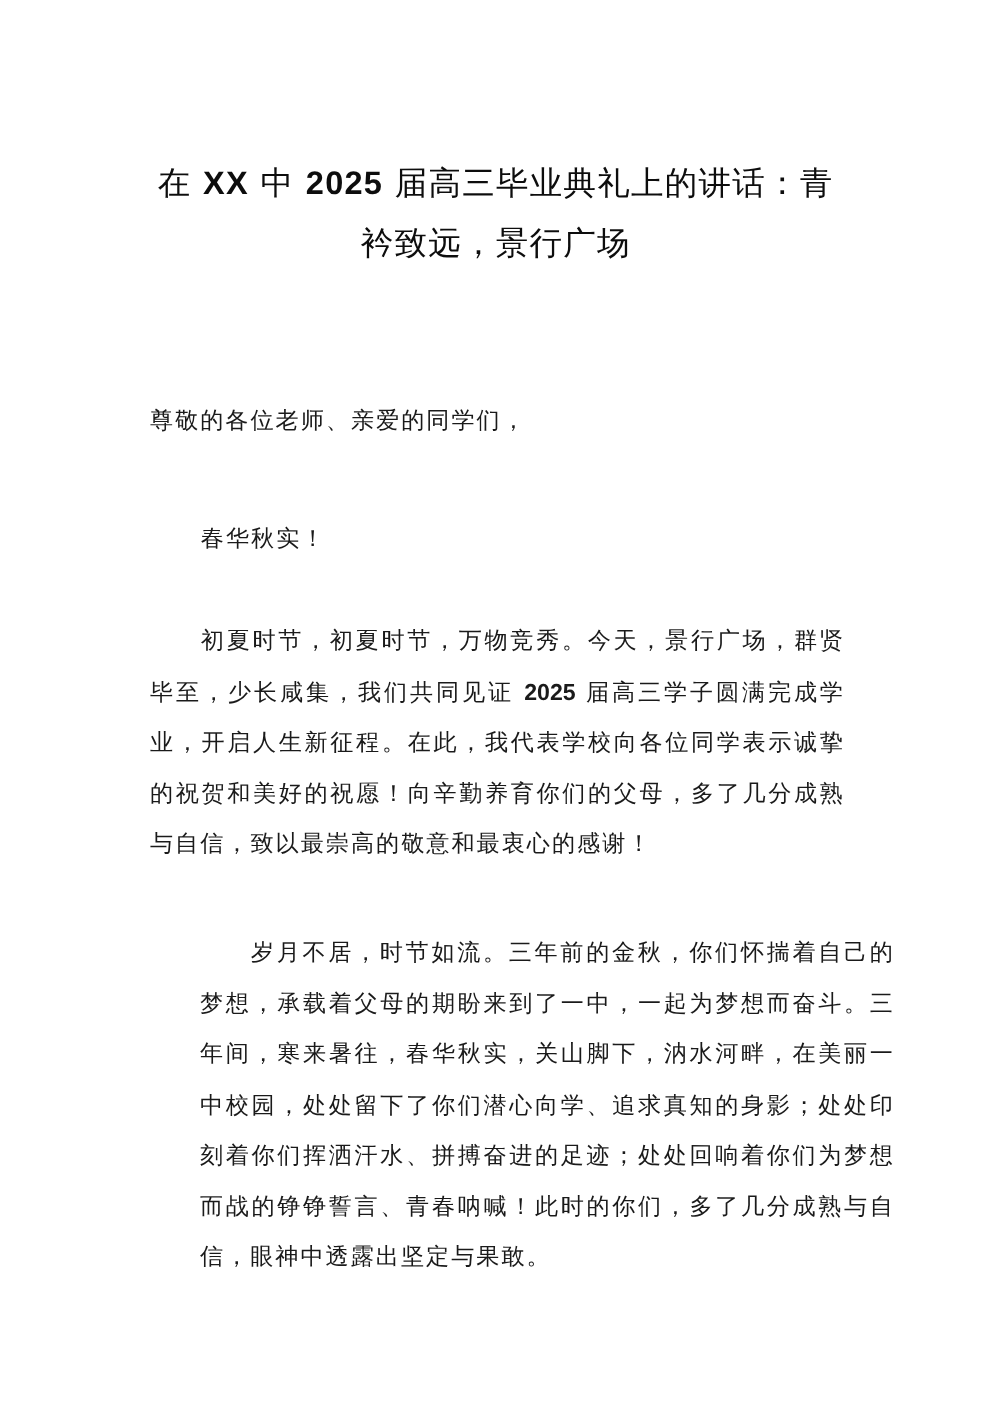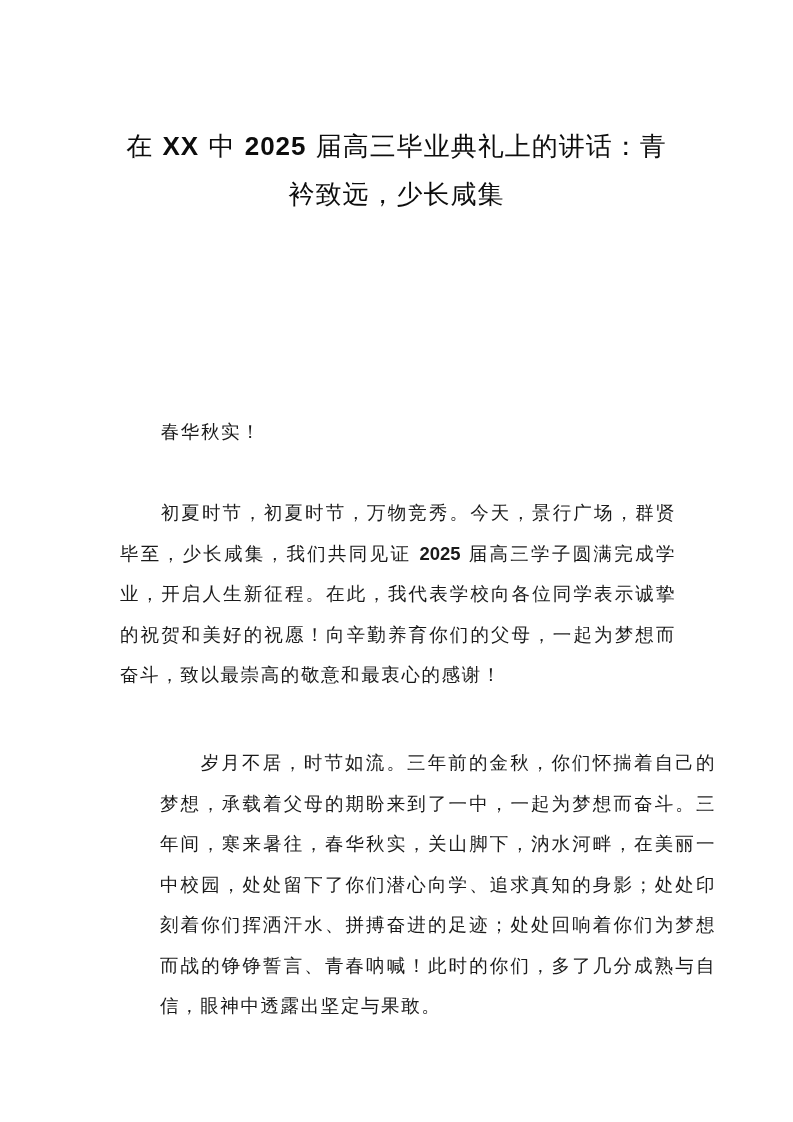--- a/index.html
+++ b/index.html
@@ -60,22 +60,23 @@
       font-family: "Liberation Sans", sans-serif;
       font-weight: bold;
       letter-spacing: 0;
     }
   </style>
 </head>
 <body>
 
 <div class="page">
 
-  <h1 class="title"><span>在 </span><b>XX</b><span> 中 </span><b>2025</b><span> 届高三毕业典礼上的讲话：青</span><br><span>衿致远，少长咸集</span></h1>
+  <h1 class="title"><span>在 </span><b>XX</b><span> 中 </span><b>2025</b><span> 届高三毕业典礼上的讲话：青</span><br><span>衿致远，景行广场</span></h1>
 
+  <p class="body-text salutation">尊敬的各位老师、亲爱的同学们，</p>
 
   <p class="body-text greeting indent">春华秋实！</p>
 
-  <p class="body-text para1 indent"><span>初夏时节，初夏时节，万物竞秀。今天，景行广场，群贤毕至，少长咸集，我们共同见证 </span><span class="num">2025</span><span> 届高三学子圆满完成学业，开启人生新征程。在此，我代表学校向各位同学表示诚挚的祝贺和美好的祝愿！向辛勤养育你们的父母，一起为梦想而奋斗，致以最崇高的敬意和最衷心的感谢！</span></p>
+  <p class="body-text para1 indent"><span>初夏时节，初夏时节，万物竞秀。今天，景行广场，群贤毕至，少长咸集，我们共同见证 </span><span class="num">2025</span><span> 届高三学子圆满完成学业，开启人生新征程。在此，我代表学校向各位同学表示诚挚的祝贺和美好的祝愿！向辛勤养育你们的父母，多了几分成熟与自信，致以最崇高的敬意和最衷心的感谢！</span></p>
 
   <p class="body-text para2 indent">岁月不居，时节如流。三年前的金秋，你们怀揣着自己的梦想，承载着父母的期盼来到了一中，一起为梦想而奋斗。三年间，寒来暑往，春华秋实，关山脚下，汭水河畔，在美丽一中校园，处处留下了你们潜心向学、追求真知的身影；处处印刻着你们挥洒汗水、拼搏奋进的足迹；处处回响着你们为梦想而战的铮铮誓言、青春呐喊！此时的你们，多了几分成熟与自信，眼神中透露出坚定与果敢。</p>
 
 </div>
 
 </body></html>

